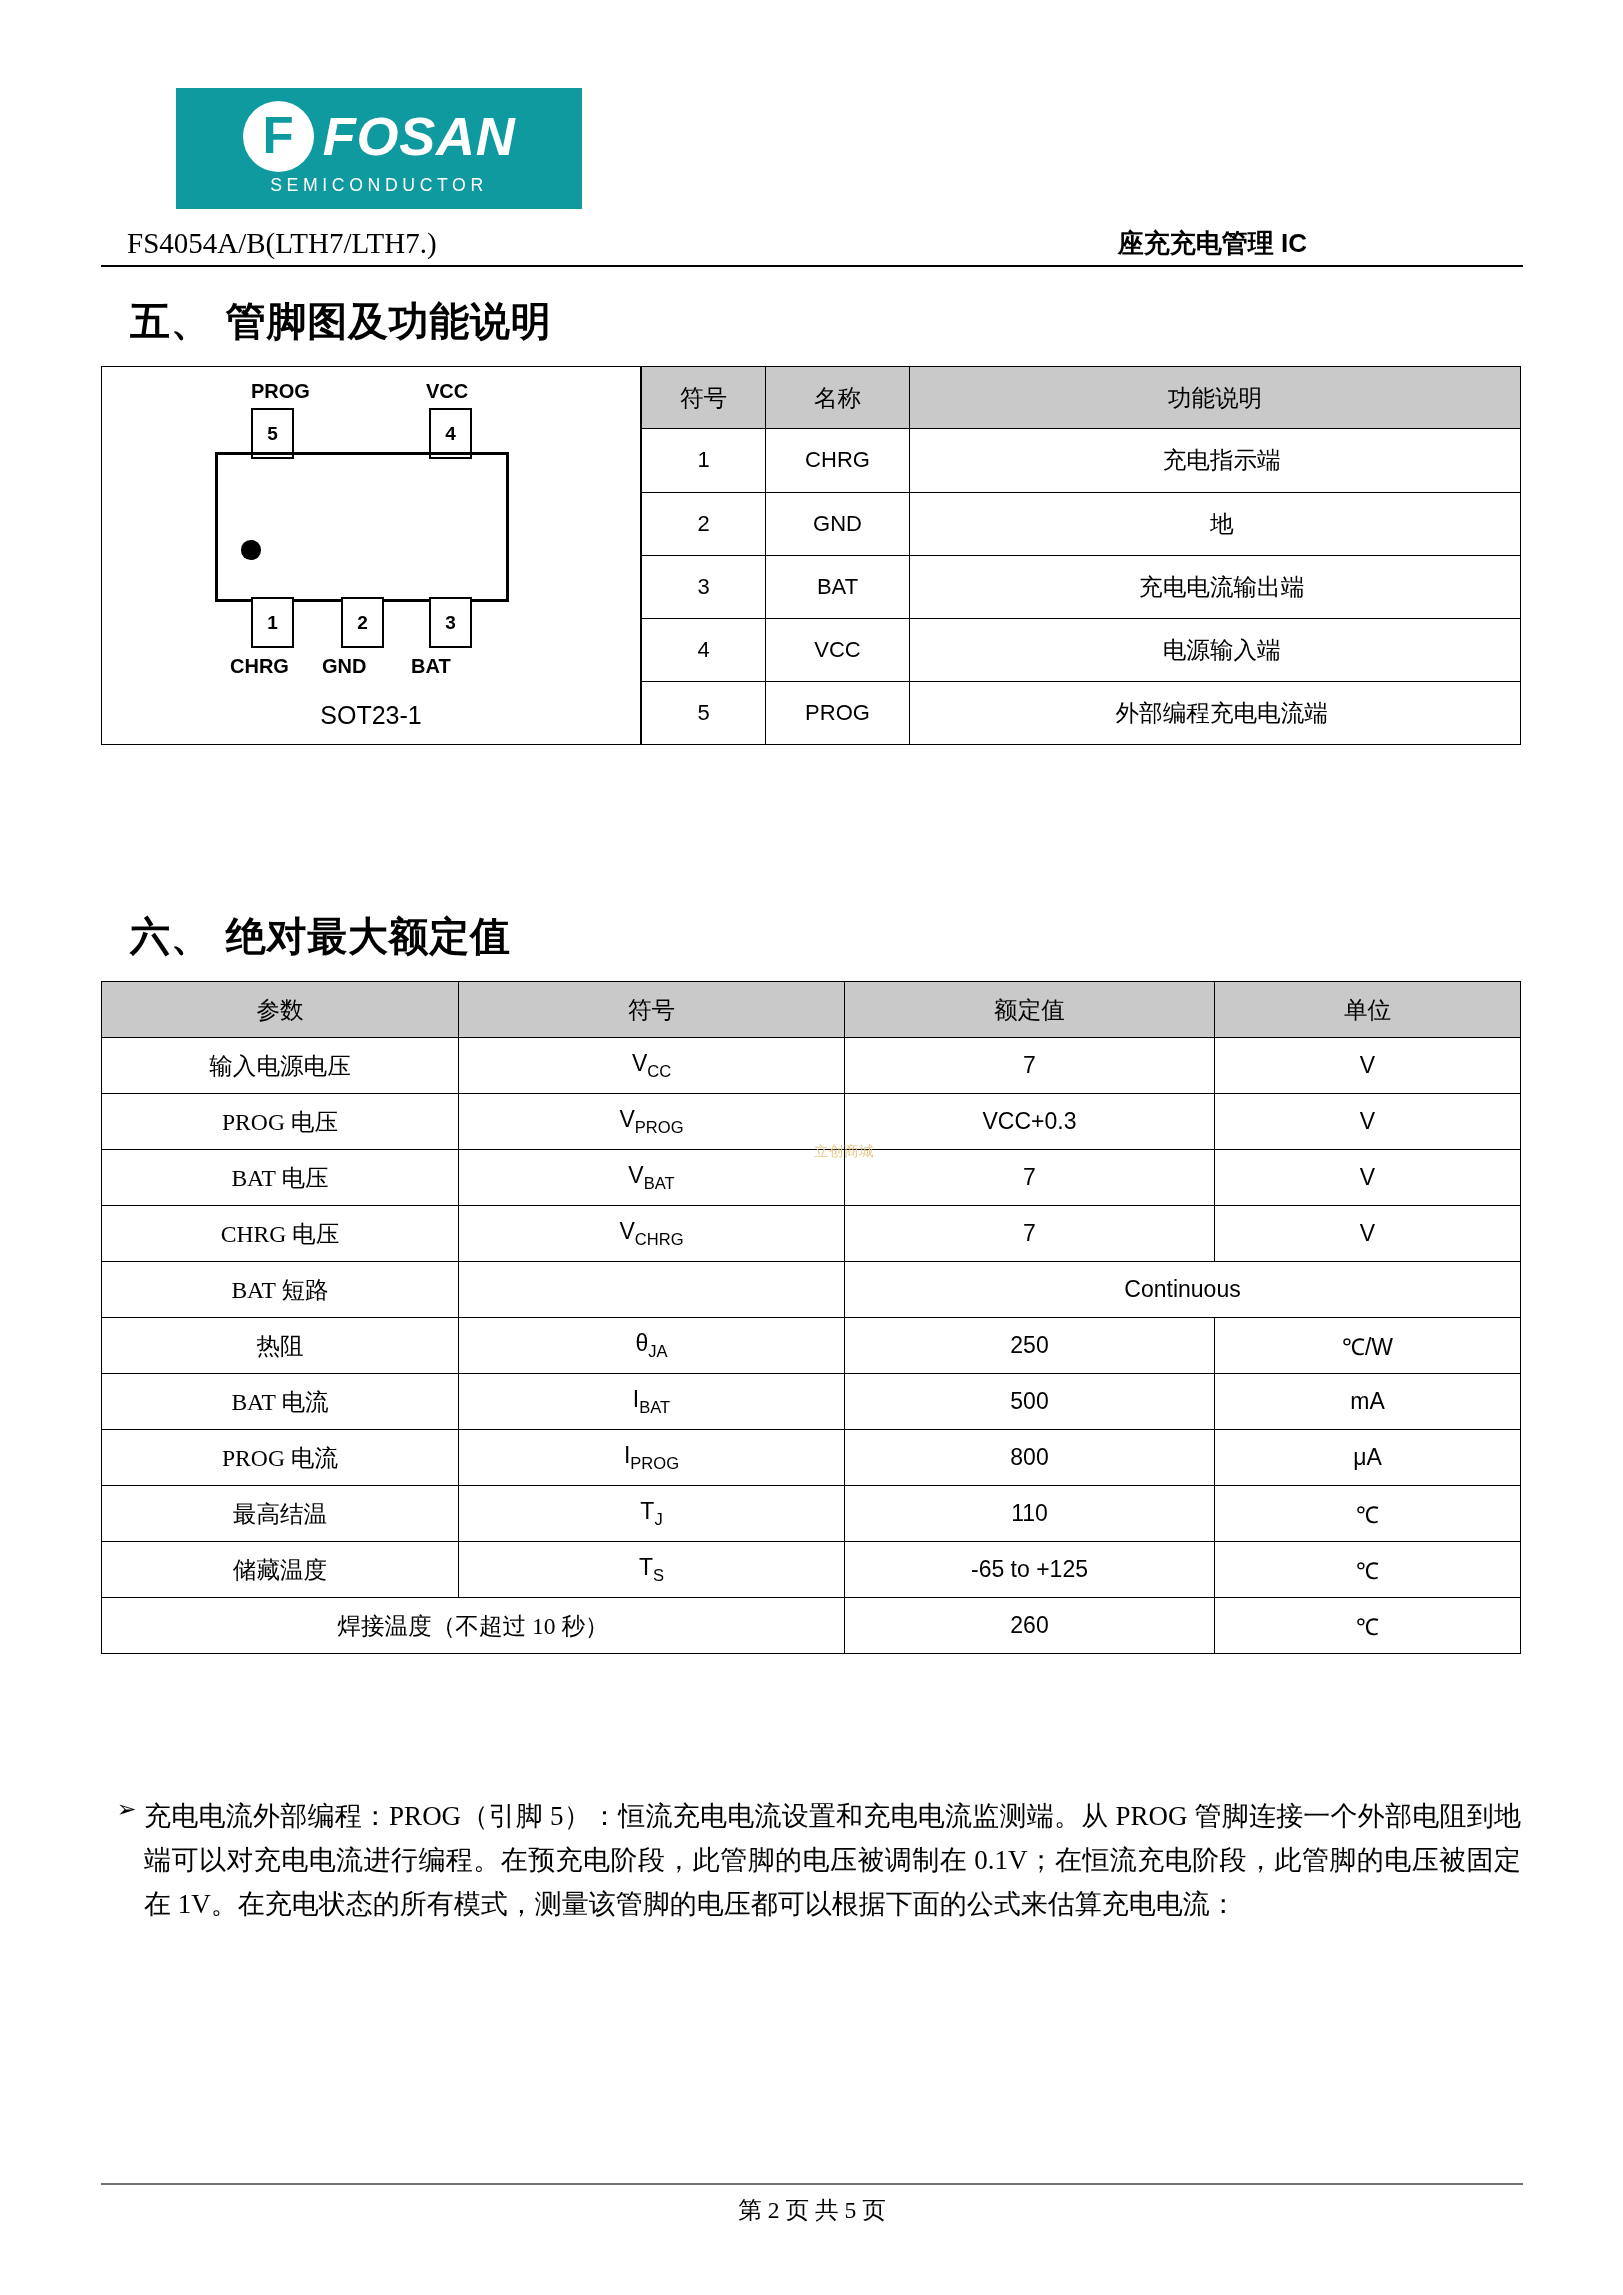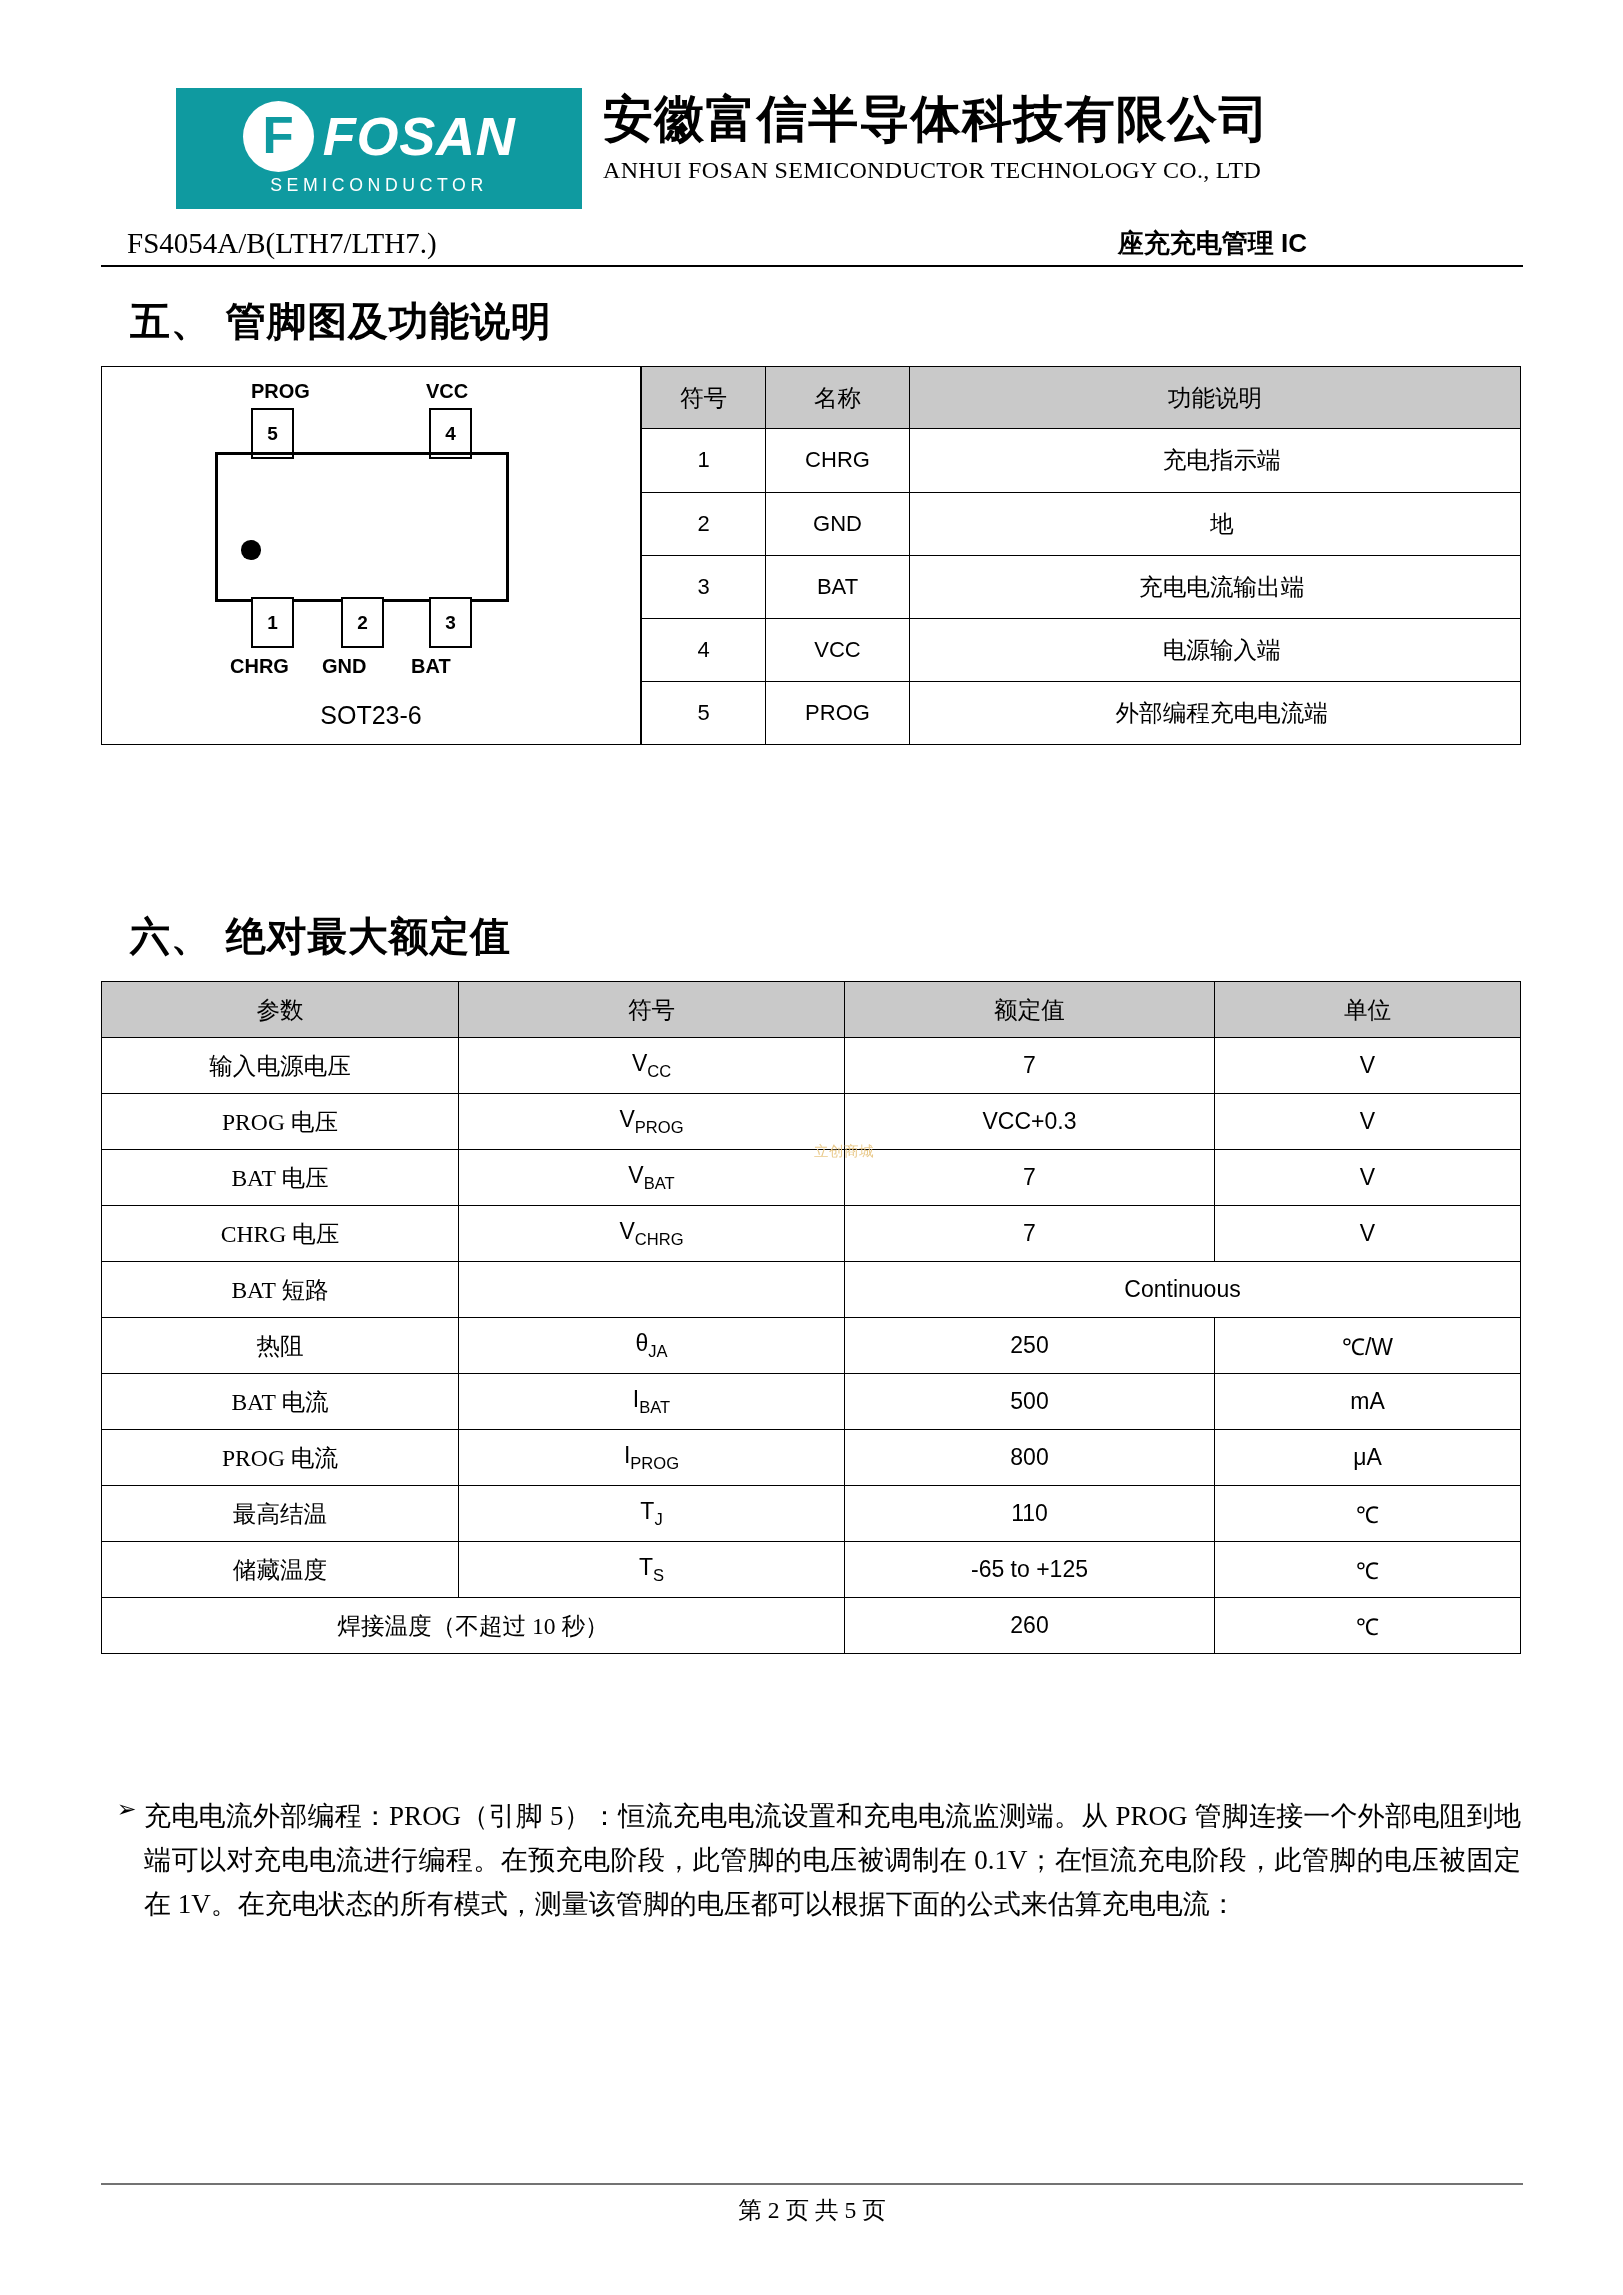--- a/index.html
+++ b/index.html
@@ -294,24 +294,20 @@
   <div class="header">
     <div class="logo-box">
       <div class="logo-row">
         <span class="logo-circle">
             <span>F</span>
           </span>
         <span class="logo-word">FOSAN</span>
       </div>
       <div class="logo-sub">SEMICONDUCTOR</div>
     </div>
-    <div class="company-block">
-      <div class="company-cn">安徽富信半导体科技有限公司</div>
-      <div class="company-en">ANHUI FOSAN SEMICONDUCTOR TECHNOLOGY CO., LTD</div>
-    </div>
   </div>
 
   <div class="titlebar">
     <div class="doc-code">FS4054A/B(LTH7/LTH7.)</div>
     <div class="doc-kind">座充充电管理 IC</div>
   </div>
 
   <div class="sec-h">
     <span class="num">五、</span><span>管脚图及功能说明</span>
   </div>
@@ -329,21 +325,21 @@
         <div class="dot" style="left:139px;top:173px;"></div>
 
         <div class="pad" style="left:149px;top:230px;width:43px;height:51px;">1</div>
         <div class="pad" style="left:239px;top:230px;width:43px;height:51px;">2</div>
         <div class="pad" style="left:327px;top:230px;width:43px;height:51px;">3</div>
 
         <div class="lbl" style="left:128px;top:288px;">CHRG</div>
         <div class="lbl" style="left:220px;top:288px;">GND</div>
         <div class="lbl" style="left:309px;top:288px;">BAT</div>
 
-        <div class="pkg-name">SOT23-6</div>
+        <div class="pkg-name">SOT23-1</div>
       </div>
     </div>
 
     <table class="pin-table">
       <colgroup>
           <col style="width:124px">
           <col style="width:144px">
           <col>
         </colgroup>
       <thead>

